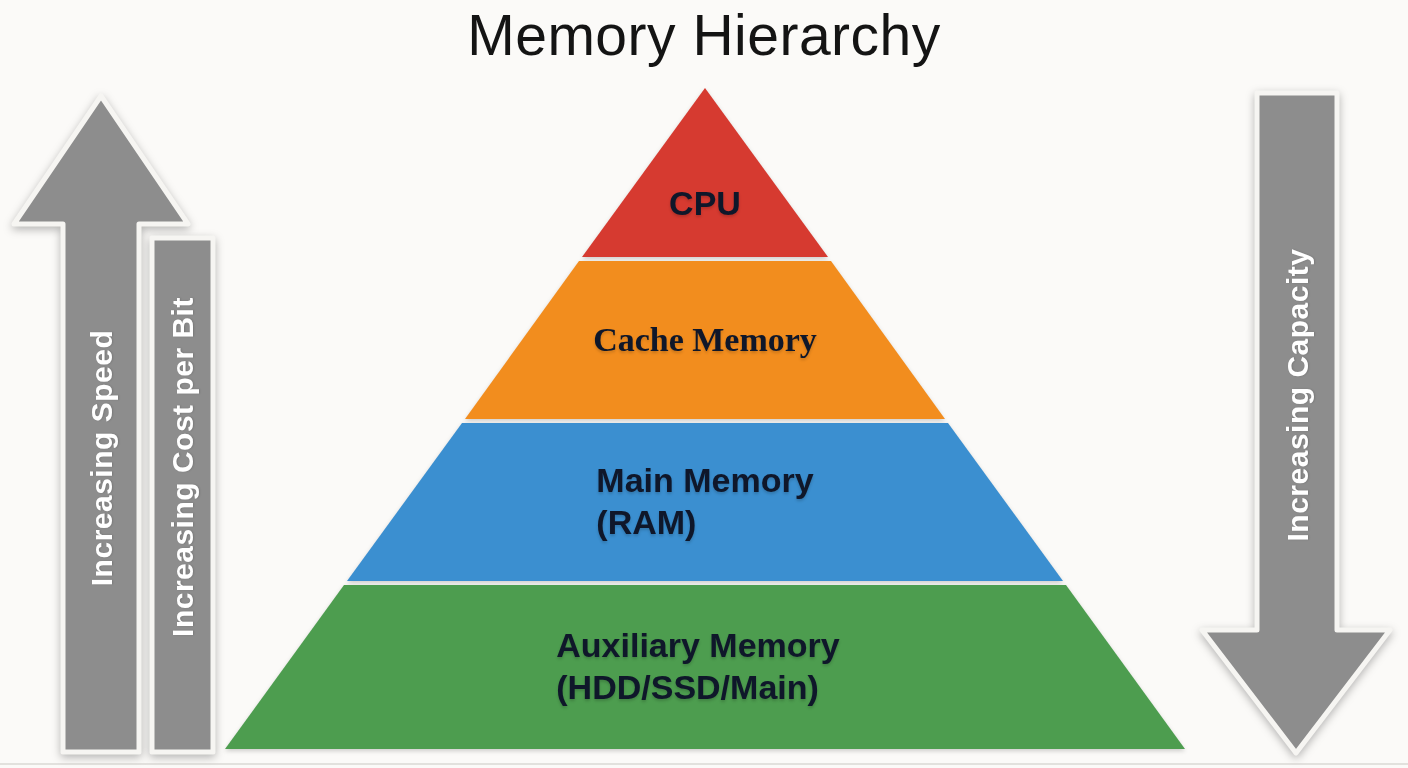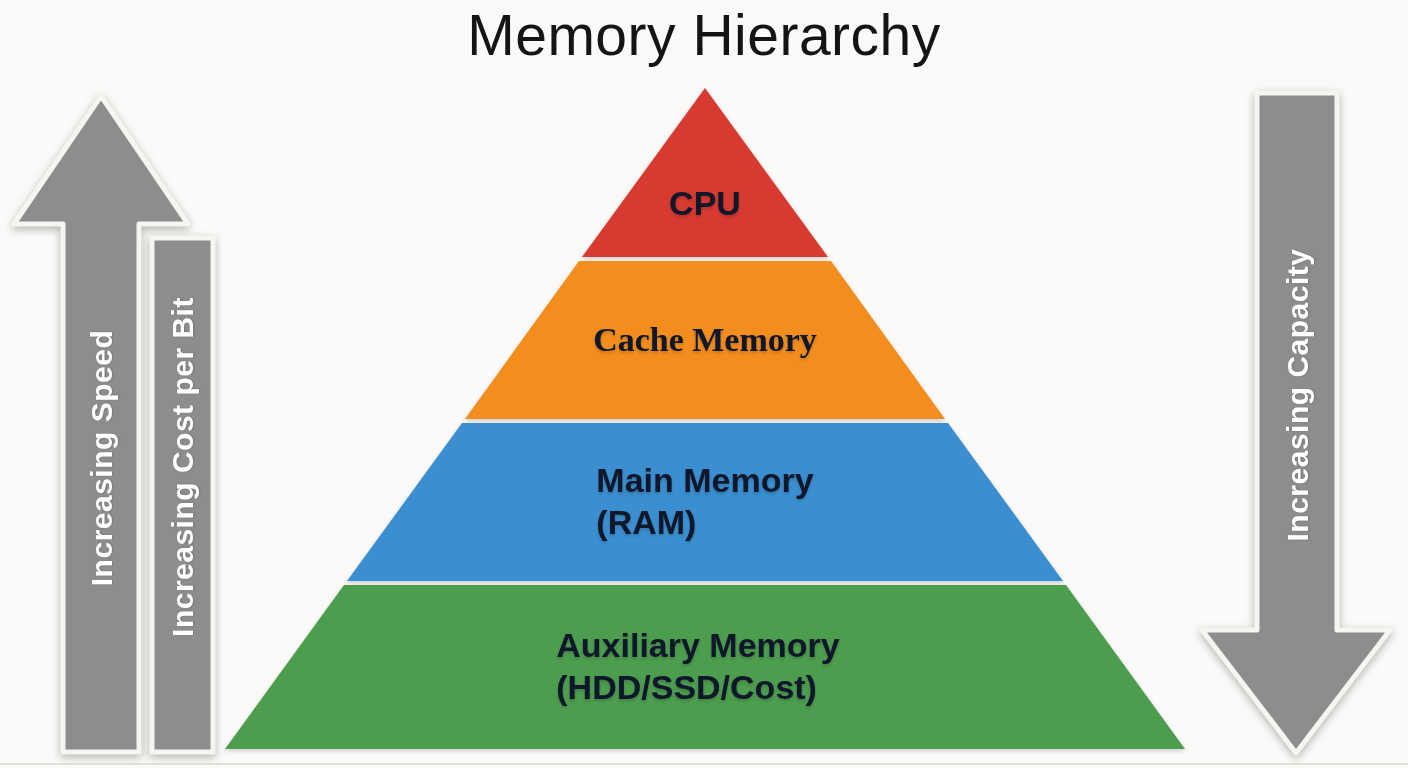--- a/index.html
+++ b/index.html
@@ -66,21 +66,21 @@
   </div>
   <div class="pyr-label" style="left:705px;top:340px;font-family:Liberation Serif, serif;">
     <span>Cache Memory</span>
   </div>
   <div class="pyr-label" style="left:705px;top:501px;">
     <span>Main Memory</span>
     <span>(RAM)</span>
   </div>
   <div class="pyr-label" style="left:698px;top:666px;">
     <span>Auxiliary Memory</span>
-    <span>(HDD/SSD/Cost)</span>
+    <span>(HDD/SSD/Main)</span>
   </div>
 
   <div class="rot-label" style="left:102px;top:458px;">Increasing Speed</div>
   <div class="rot-label" style="left:183px;top:467px;">Increasing Cost per Bit</div>
   <div class="rot-label" style="left:1298px;top:395px;">Increasing Capacity</div>
 
   <div class="bottom-edge"></div>
 </div>
 
 </body></html>

